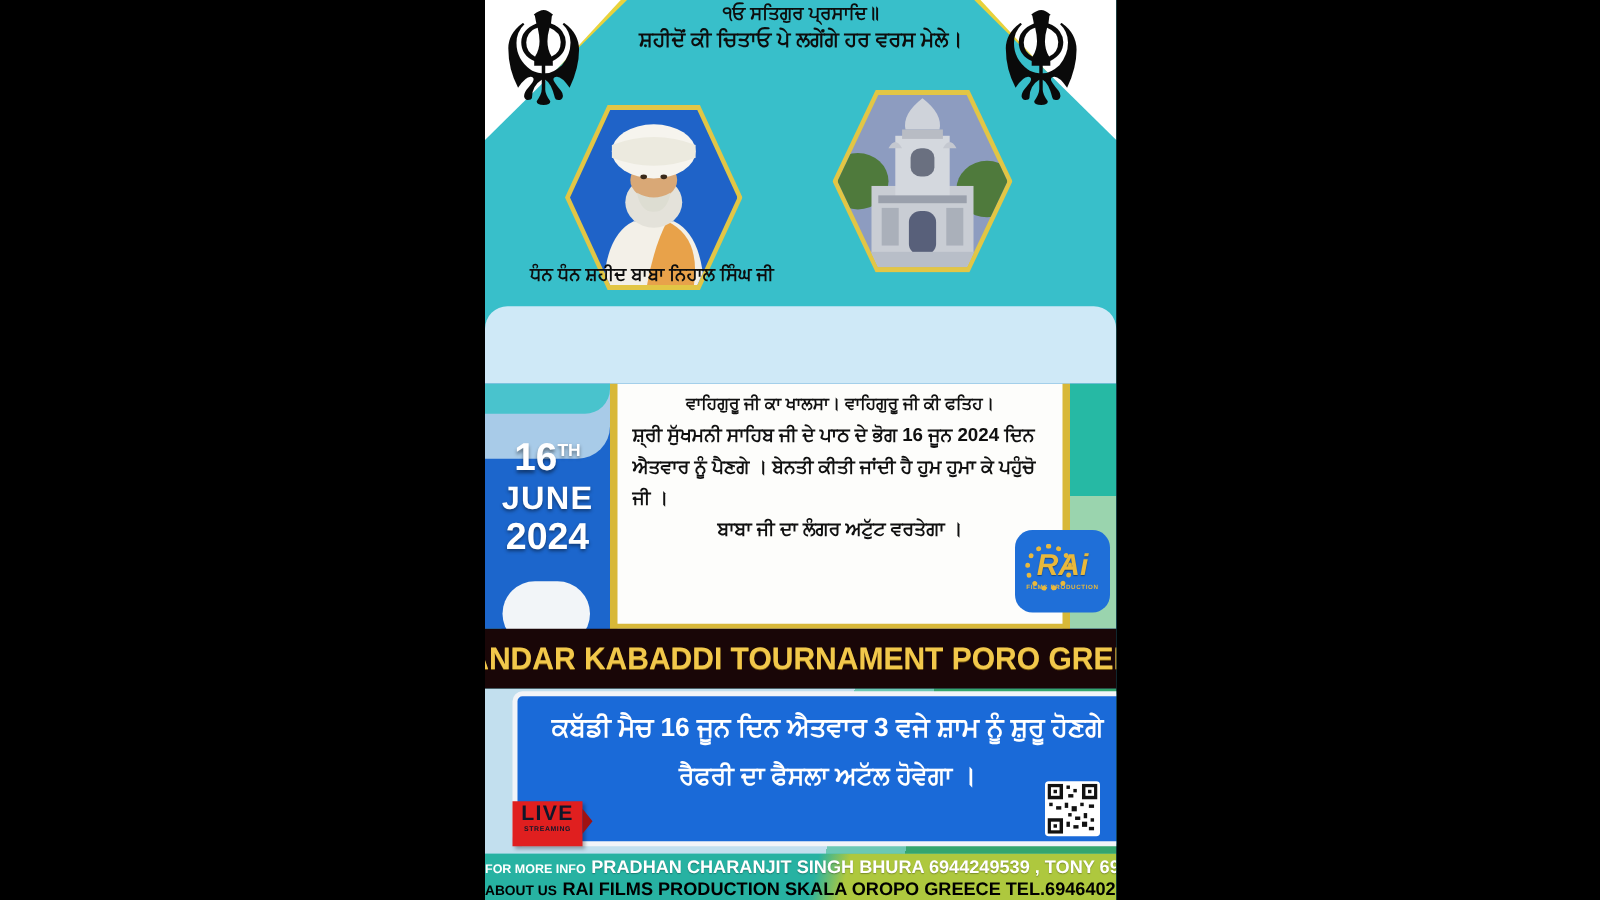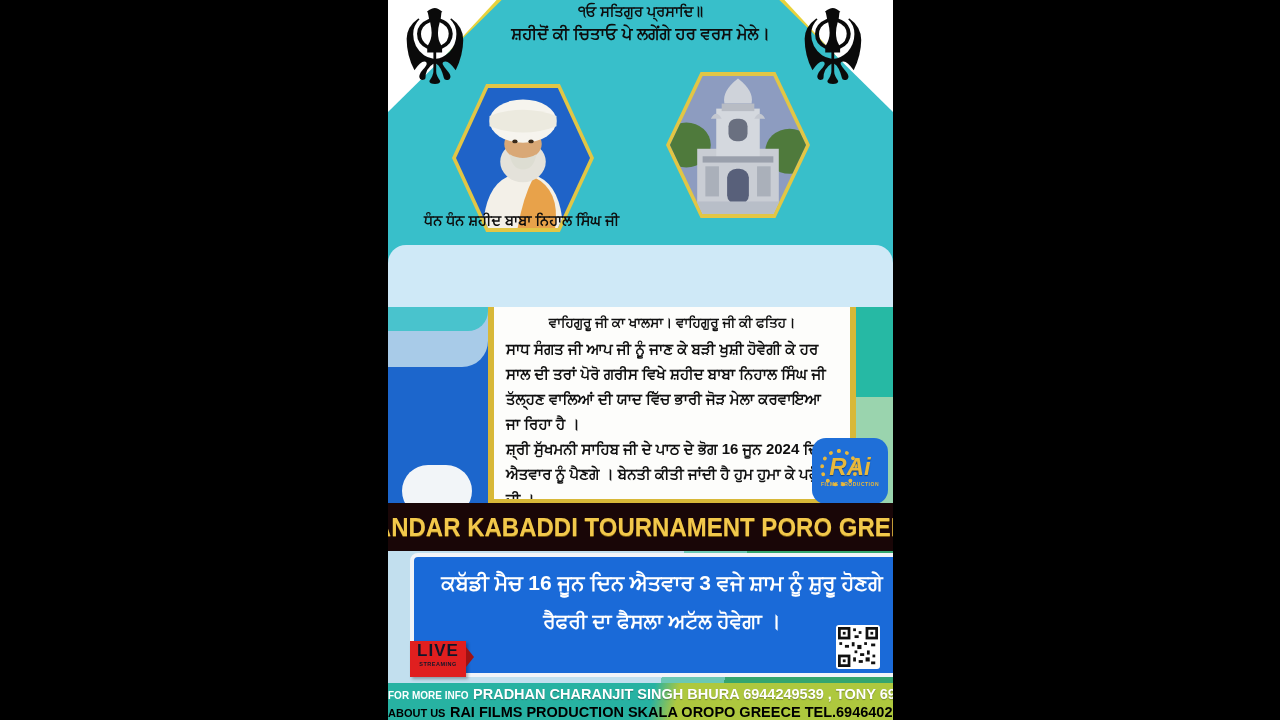--- a/index.html
+++ b/index.html
@@ -53,21 +53,21 @@
   .date-year { font-size:30px; }
   .white-box { position:absolute; left:100px; top:0; width:368px; height:196px; background:#fdfdfb;
                border-left:6px solid #d8b838; border-right:6px solid #d8b838; padding:8px 12px 0 12px;
                color:#101010; }
   .salutation { text-align:center; font-size:13.5px; font-weight:bold; margin-bottom:5px; }
   .body-para { font-size:15px; font-weight:bold; line-height:25px; }
   .closing { text-align:center; font-size:15px; font-weight:bold; line-height:25px; }
   .gold-underline { position:absolute; left:100px; top:192px; width:368px; height:4px; background:#d8b838; }
 
   
-  .rai { position:absolute; left:424px; top:438px; width:76px; height:66px; background:#1f6fd8;
+  .rai { position:absolute; left:424px; top:424px; width:76px; height:66px; background:#1f6fd8;
          border-radius:14px; display:flex; flex-direction:column; align-items:center; justify-content:center; }
   .rai-ring { position:absolute; left:8px; top:11px; width:38px; height:38px; border:4px dotted #e8b83c;
               border-radius:50%; }
   .rai-text { position:relative; color:#e8b83c; font-size:24px; font-weight:bold; font-style:italic;
               line-height:24px; text-shadow:0 1px 1px rgba(0,0,0,.4); }
   .rai-sub { position:relative; color:#e8b83c; font-size:5px; font-weight:bold; letter-spacing:.5px; margin-top:2px; }
 
   
   .kstrip { position:absolute; left:-388px; top:503px; width:1280px; height:48px; background:#190607; }
   .kstrip-inner { position:absolute; left:388px; top:0; width:505px; height:48px; display:flex;
@@ -166,23 +166,27 @@
     <div class="banner-strip">
       <div class="banner-pill">
         <span>ਸਲਾਨਾ ਜੋੜ ਮੇਲਾ ਤੱਲ੍ਹਣ ਪੋਰੋ (ਗਰੀਸ)</span>
       </div>
     </div>
 
     <div class="mid">
       <div class="side-light"></div>
       <div class="side-teal"></div>
       <div class="side-blob"></div>
+      <div class="date-block">
+        <div class="date-day"><span>16</span><sup>TH</sup></div>
+        <div class="date-month">JUNE</div>
+        <div class="date-year">2024</div>
+      </div>
       <div class="white-box">
         <div class="salutation">ਵਾਹਿਗੁਰੂ ਜੀ ਕਾ ਖਾਲਸਾ। ਵਾਹਿਗੁਰੂ ਜੀ ਕੀ ਫਤਿਹ।</div>
-        <div class="body-para">ਸਾਧ ਸੰਗਤ ਜੀ ਆਪ ਜੀ ਨੂੰ ਜਾਣ ਕੇ ਬੜੀ ਖੁਸ਼ੀ ਹੋਵੇਗੀ ਕੇ ਹਰ ਸਾਲ ਦੀ ਤਰਾਂ ਪੋਰੋ ਗਰੀਸ ਵਿਖੇ ਸ਼ਹੀਦ ਬਾਬਾ ਨਿਹਾਲ ਸਿੰਘ ਜੀ ਤੱਲ੍ਹਣ ਵਾਲਿਆਂ ਦੀ ਯਾਦ ਵਿੱਚ ਭਾਰੀ ਜੋੜ ਮੇਲਾ  ਕਰਵਾਇਆ ਜਾ ਰਿਹਾ ਹੈ ।</div>
         <div class="body-para">ਸ਼੍ਰੀ ਸੁੱਖਮਨੀ ਸਾਹਿਬ ਜੀ ਦੇ ਪਾਠ ਦੇ ਭੋਗ 16 ਜੂਨ 2024 ਦਿਨ ਐਤਵਾਰ ਨੂੰ ਪੈਣਗੇ । ਬੇਨਤੀ ਕੀਤੀ ਜਾਂਦੀ ਹੈ ਹੁਮ ਹੁਮਾ ਕੇ ਪਹੁੰਚੋ ਜੀ ।</div>
         <div class="closing">ਬਾਬਾ ਜੀ ਦਾ ਲੰਗਰ ਅਟੁੱਟ ਵਰਤੇਗਾ ।</div>
       </div>
       <div class="gold-underline"></div>
       <div class="mid-right"></div>
     </div>
 
     <div class="rai">
       <div class="rai-ring"></div>
       <div class="rai-text">RAi</div>

